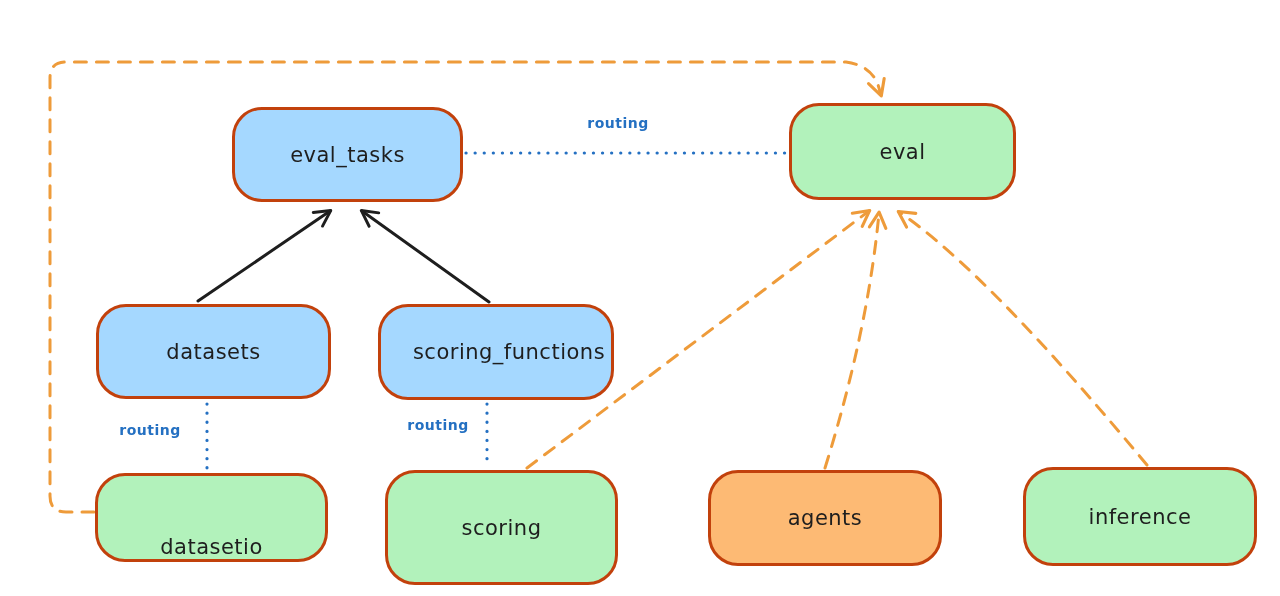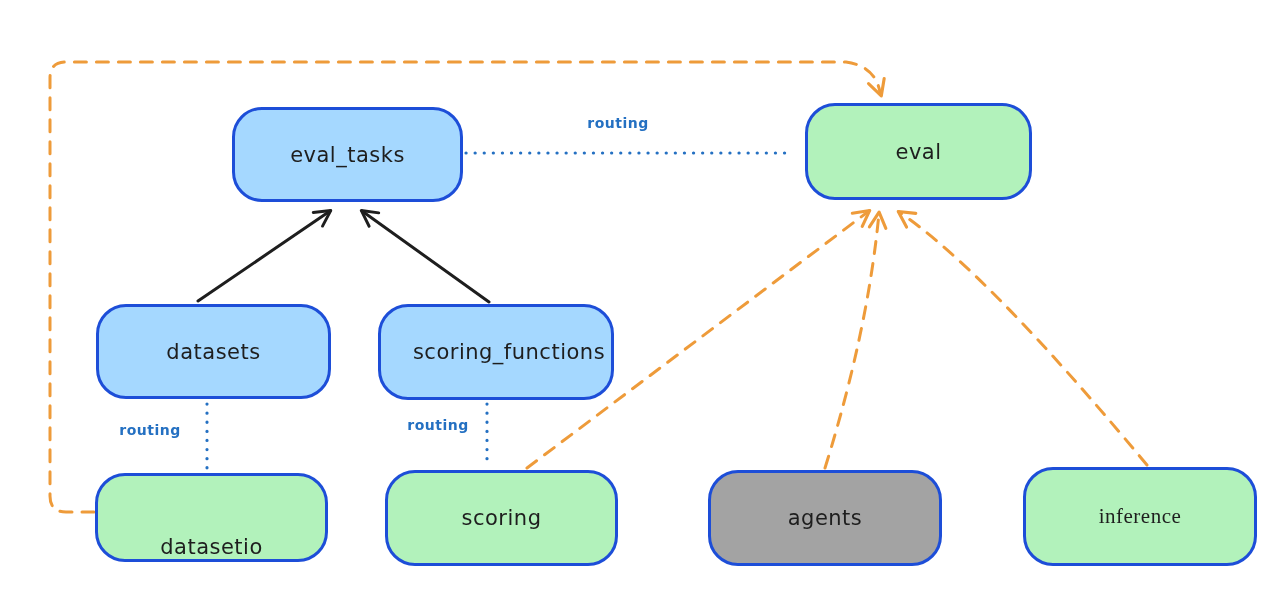--- a/index.html
+++ b/index.html
@@ -16,47 +16,47 @@
     overflow: hidden;
   }
   #edges {
     position: absolute;
     left: 0; top: 0;
     width: 1280px;
     height: 596px;
   }
   .node {
     position: absolute;
-    border: 3px solid #1d4ed8;
+    border: 3px solid #c2410c;
     border-radius: 30px;
     display: flex;
     align-items: center;
     justify-content: center;
     font-size: 21px;
     color: #1e1e1e;
     letter-spacing: 0.5px;
     box-sizing: border-box;
   }
   .edge-label {
     position: absolute;
     font-size: 14px;
     font-weight: 600;
     color: #2470c2;
     text-align: center;
     letter-spacing: 0.5px;
   }
   
   #node-eval_tasks        { left: 232px; top: 107px; width: 231px; height: 95px; }
-  #node-eval              { left: 789px; top: 103px; width: 227px; height: 97px; margin-left: 16px; }
+  #node-eval              { left: 789px; top: 103px; width: 227px; height: 97px; }
   #node-datasets          { left:  96px; top: 304px; width: 235px; height: 95px; }
   #node-scoring_functions { left: 378px; top: 304px; width: 236px; height: 96px; }
   #node-datasetio         { left:  95px; top: 473px; width: 233px; height: 89px; align-items: flex-end; }
-  #node-scoring           { left: 385px; top: 470px; width: 233px; height: 96px; }
+  #node-scoring           { left: 385px; top: 470px; width: 233px; height: 115px; }
   #node-agents            { left: 708px; top: 470px; width: 234px; height: 96px; }
-  #node-inference         { left: 1023px; top: 467px; width: 234px; height: 99px; font-family: Liberation Serif, serif; }
+  #node-inference         { left: 1023px; top: 467px; width: 234px; height: 99px; }
   
   #label-routing-top      { left: 556px; top: 115px; width: 124px; }
   #label-routing-datasets { left: 100px; top: 422px; width: 100px; }
   #label-routing-scoring  { left: 388px; top: 417px; width: 100px; }
 </style>
 </head>
 <body>
 
 <div id="canvas">
 
@@ -95,21 +95,21 @@
 
   <div class="node" id="node-eval" style="background: rgb(178, 242, 187);">
     <span>eval</span>
   </div>
   <div class="node" id="node-datasetio" style="background: rgb(178, 242, 187);">
     <span>datasetio</span>
   </div>
   <div class="node" id="node-scoring" style="background: rgb(178, 242, 187);">
     <span>scoring</span>
   </div>
-  <div class="node" id="node-agents" style="background: #a3a3a3;">
+  <div class="node" id="node-agents" style="background: #fdba74;">
     <span>agents</span>
   </div>
   <div class="node" id="node-inference" style="background: rgb(178, 242, 187);">
     <span>inference</span>
   </div>
 
   <div class="edge-label" id="label-routing-top">routing</div>
   <div class="edge-label" id="label-routing-datasets">routing</div>
   <div class="edge-label" id="label-routing-scoring">routing</div>
 

